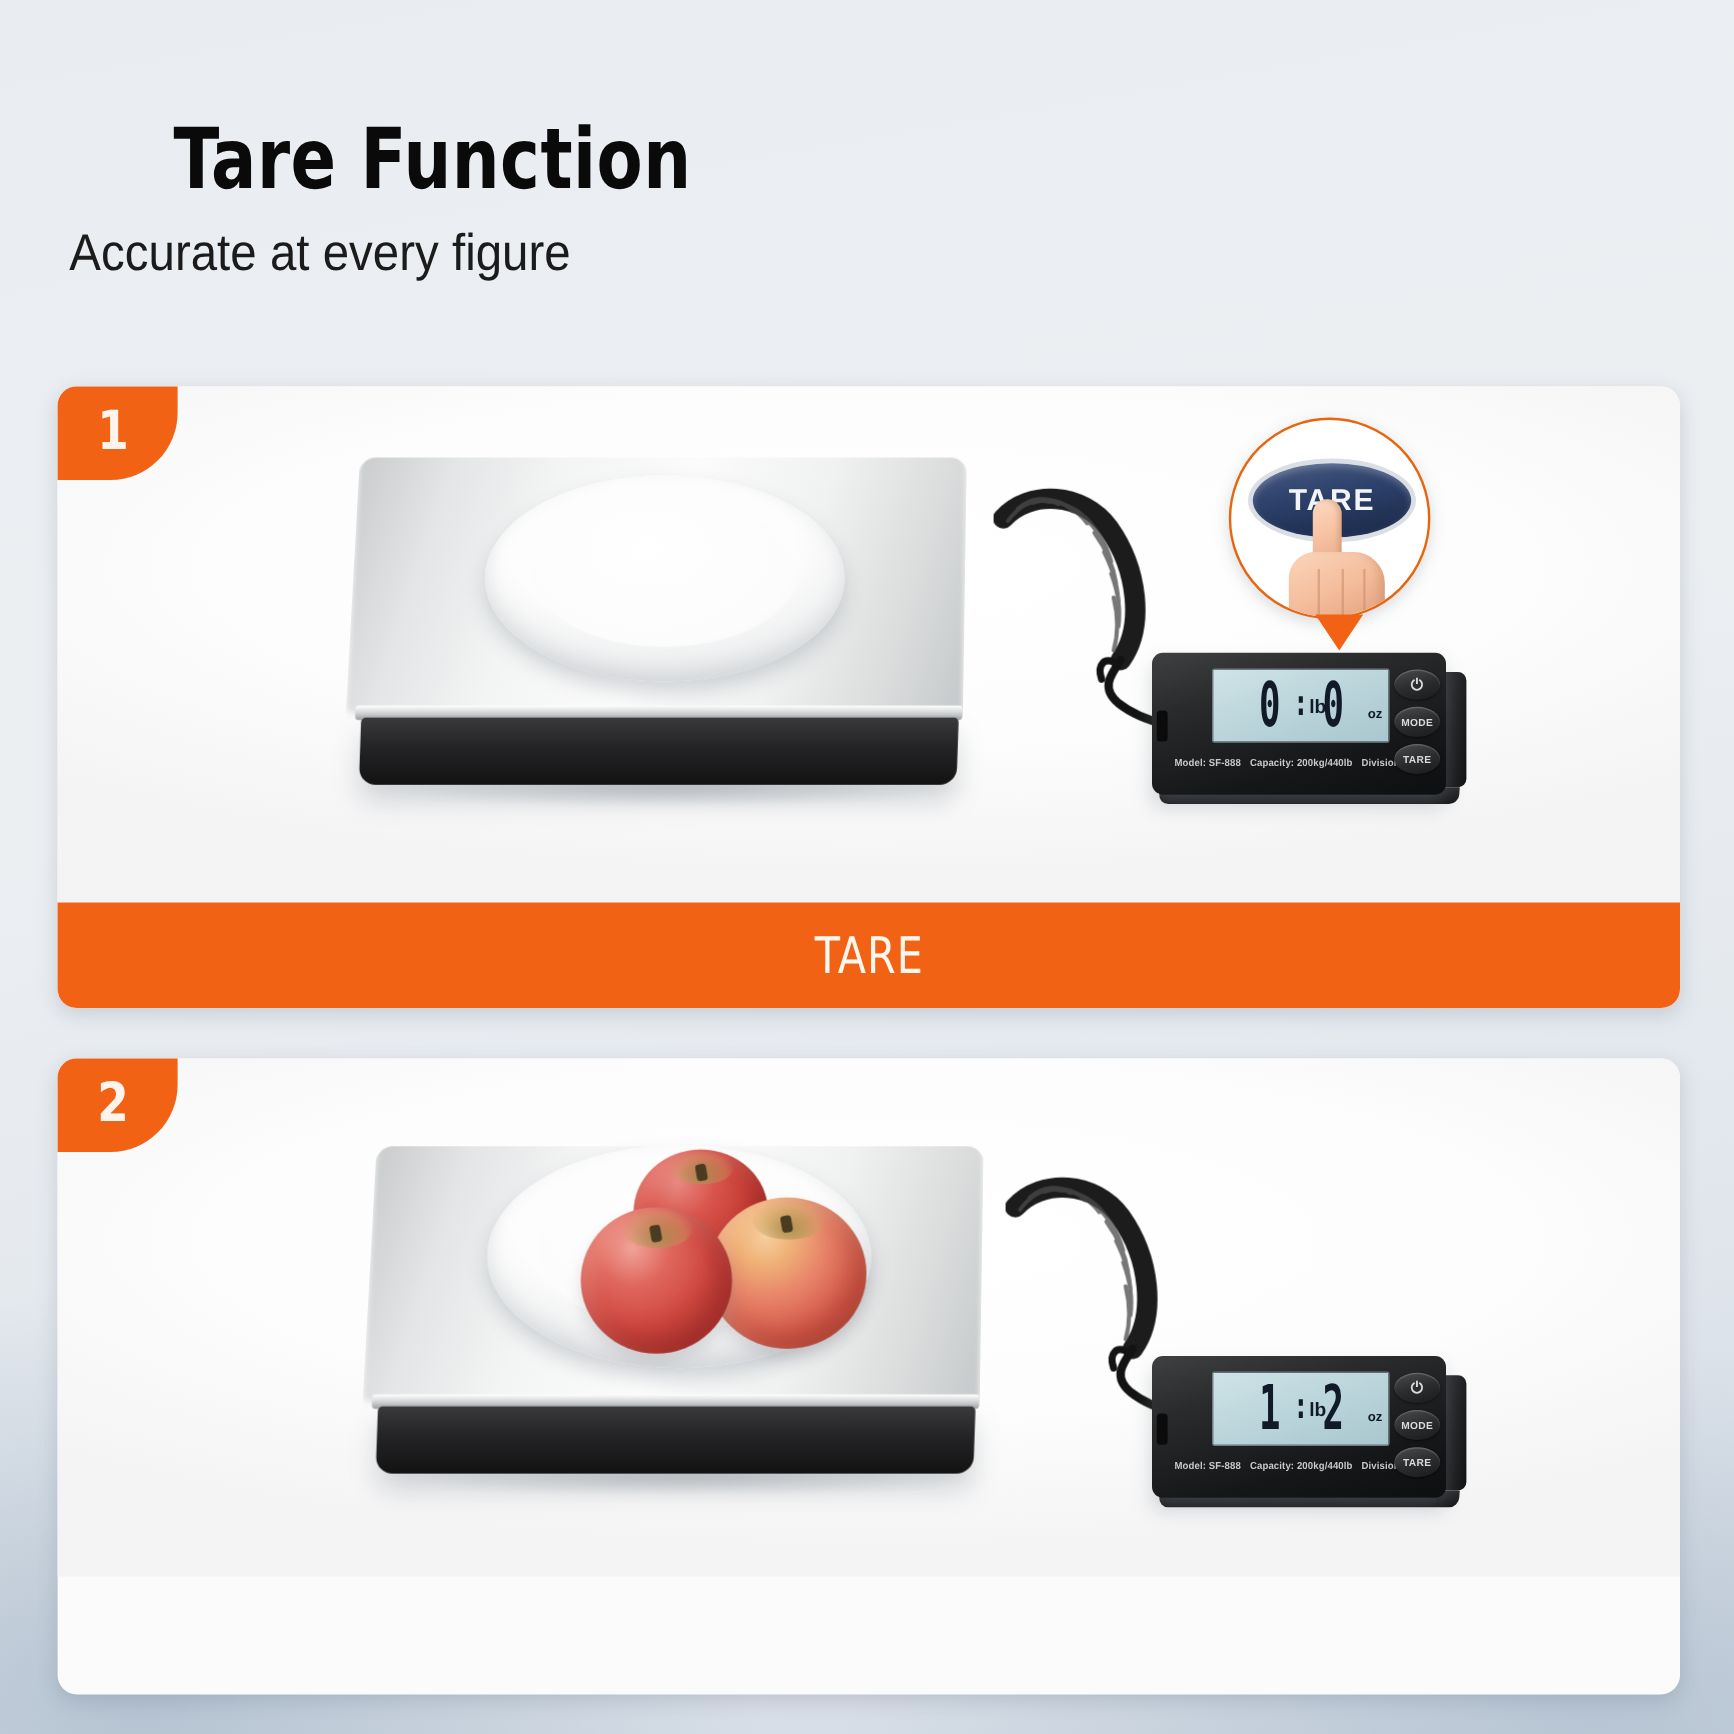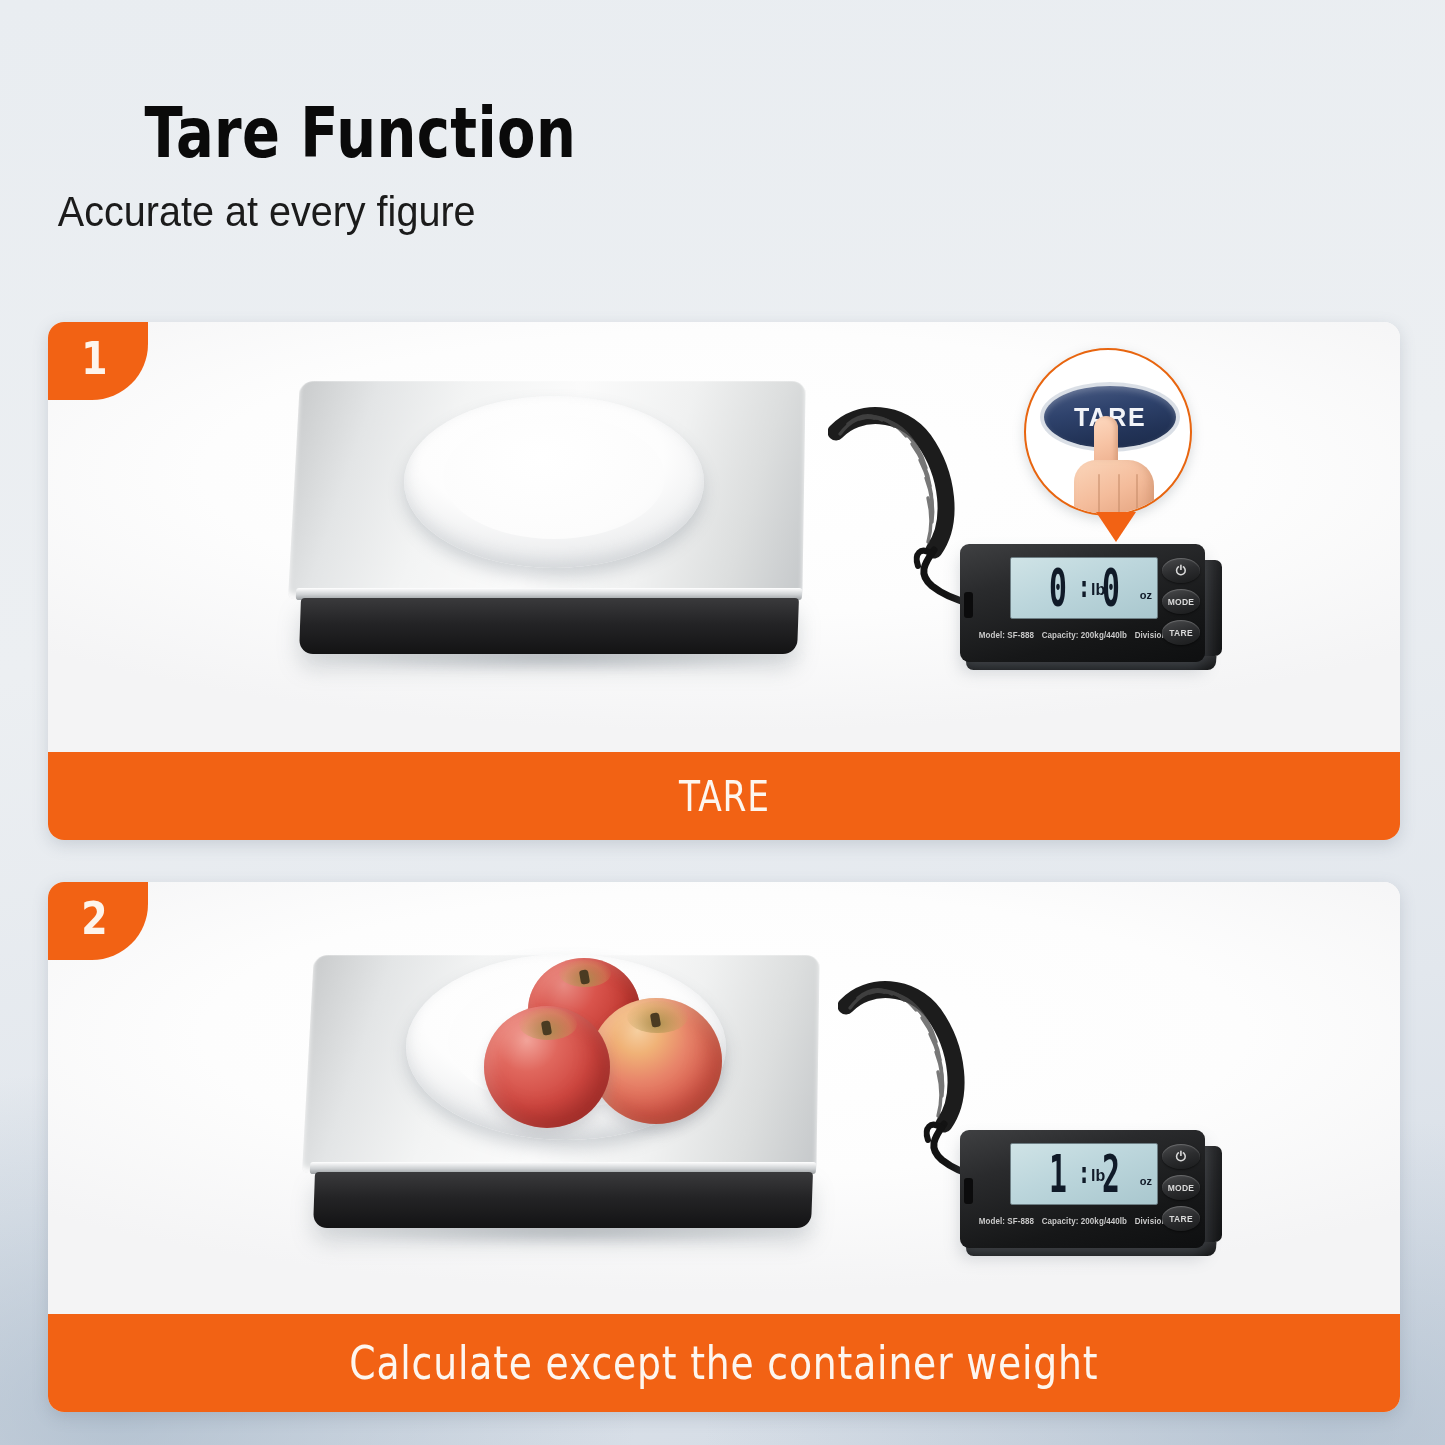--- a/index.html
+++ b/index.html
@@ -549,16 +549,13 @@
         </div>
       </div>
     </div>
 
   </div>
 
   <div class="badge">
     <span class="badge-num">2</span>
   </div>
 
-  <div class="caption-bar">
-    <span class="caption-text">Calculate except the container weight</span>
-  </div>
 </div>
 
 </body></html>

